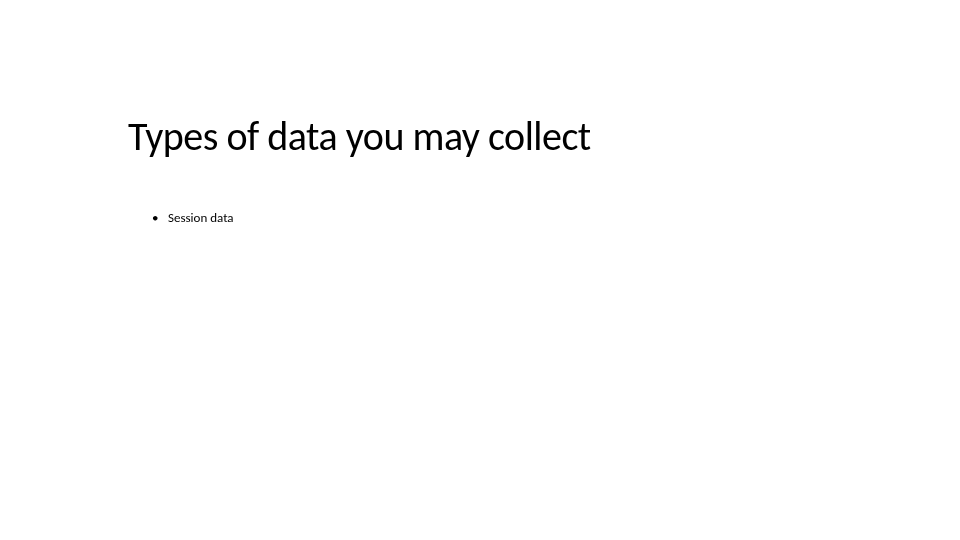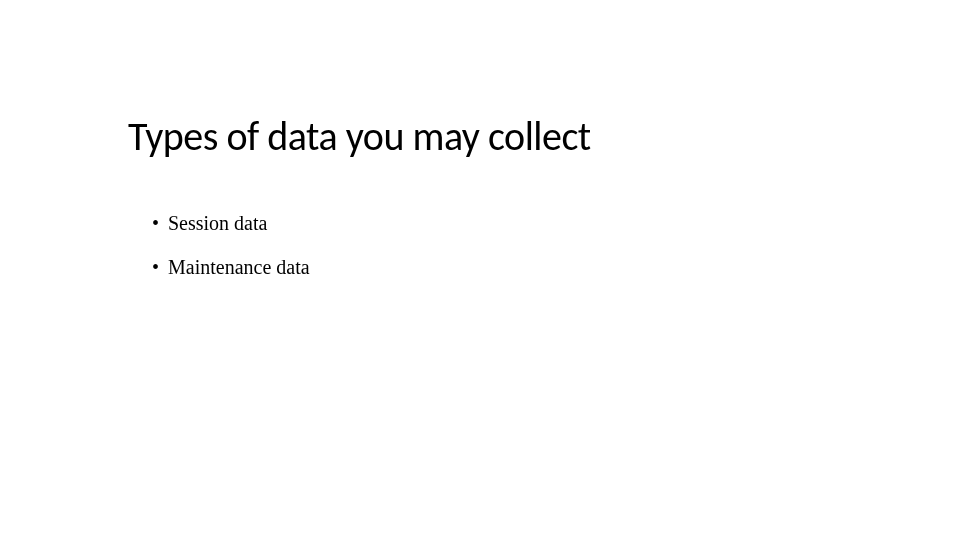--- a/index.html
+++ b/index.html
@@ -22,35 +22,33 @@
       font-size: 40px;
       font-weight: 400;
       margin-bottom: 48px;
       letter-spacing: -0.5px;
     }
     .bullets {
       list-style: none;
       padding-left: 8px;
     }
     .bullets li {
-      font-size: 20px;
+      font-size: 13px;
       line-height: 1.4;
       position: relative;
       padding-left: 16px;
-      font-family: Liberation Serif, serif;
     }
     .bullets li::before {
       content: "•";
       position: absolute;
       left: 0;
       top: 0;
     }
   </style>
 </head>
 <body>
 
 <div class="slide">
   <h1 class="title">Types of data you may collect</h1>
   <ul class="bullets">
     <li>Session data</li>
-    <li>Maintenance data</li>
   </ul>
 </div>
 
 </body></html>

